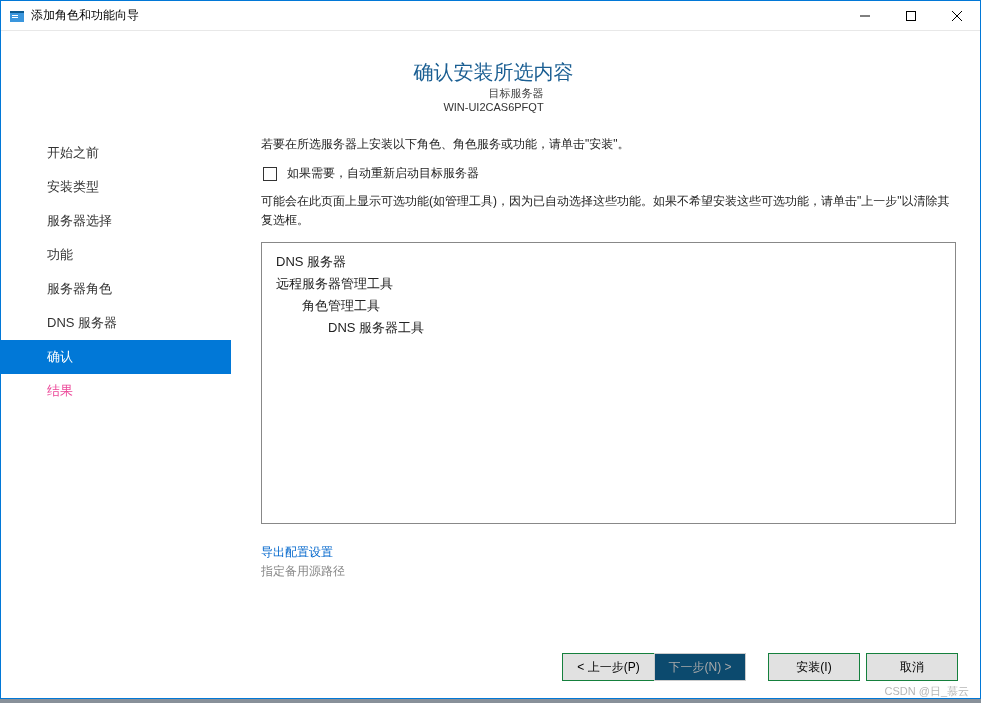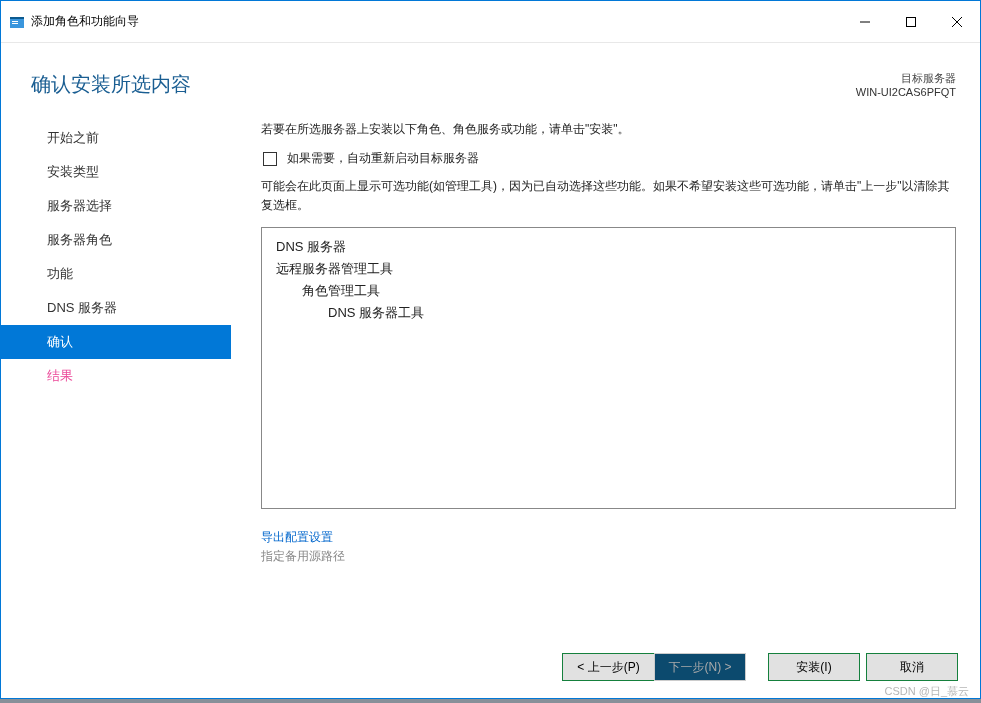--- a/index.html
+++ b/index.html
@@ -13,21 +13,21 @@
     }
     .window {
       width: 981px;
       height: 699px;
       background: #fff;
       border: 1px solid #0178d7;
       display: flex;
       flex-direction: column;
     }
     .title-bar {
-      height: 42px;
+      height: 30px;
       display: flex;
       align-items: center;
       padding: 0 0 0 8px;
       background: #fff;
       border-bottom: 1px solid #e8e8e8;
     }
     .title-icon {
       width: 16px;
       height: 16px;
       margin-right: 6px;
@@ -51,20 +51,21 @@
       align-items: center;
       justify-content: center;
       cursor: pointer;
       font-family: "Segoe MDL2 Assets", sans-serif;
     }
     .header {
       padding: 28px 24px 10px 30px;
       display: flex;
       align-items: center;
       justify-content: space-between;
+      flex-direction: column;
     }
     .header-title {
       font-size: 20px;
       color: #1a5e92;
       font-weight: 400;
     }
     .target-info {
       text-align: right;
       font-size: 11px;
       color: #555;
@@ -228,22 +229,22 @@
       <div class="target-label">目标服务器</div>
       <div class="target-name">WIN-UI2CAS6PFQT</div>
     </div>
   </div>
 
   <div class="body">
     <div class="sidebar">
       <div class="nav-item">开始之前</div>
       <div class="nav-item">安装类型</div>
       <div class="nav-item">服务器选择</div>
+      <div class="nav-item">功能</div>
       <div class="nav-item">服务器角色</div>
-      <div class="nav-item">功能</div>
       <div class="nav-item">DNS 服务器</div>
       <div class="nav-item selected">确认</div>
       <div class="nav-item disabled">结果</div>
     </div>
 
     <div class="content">
       <div class="intro">若要在所选服务器上安装以下角色、角色服务或功能，请单击"安装"。</div>
 
       <div class="checkbox-row">
         <div class="checkbox"></div>

